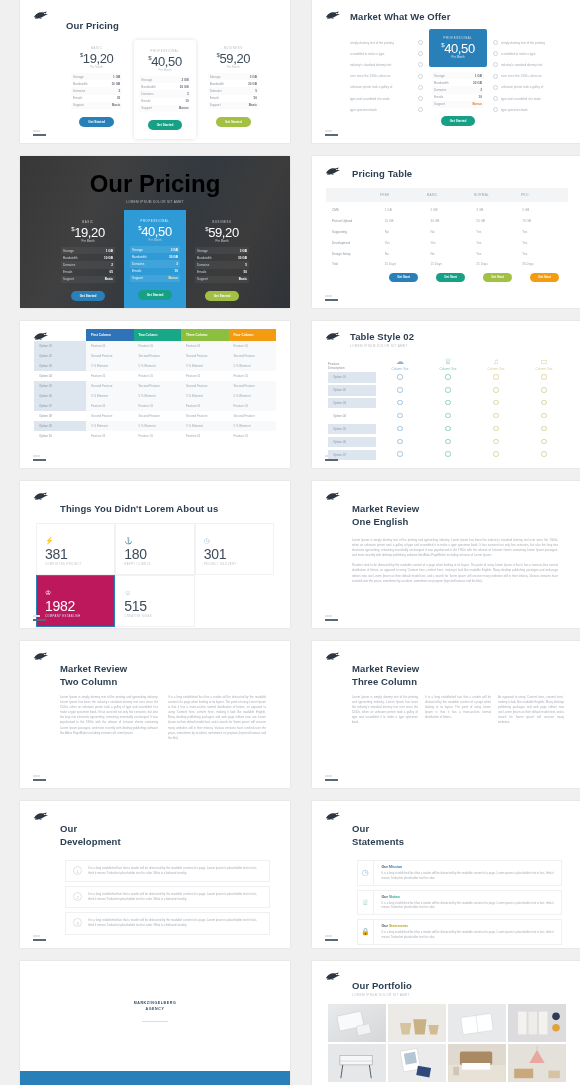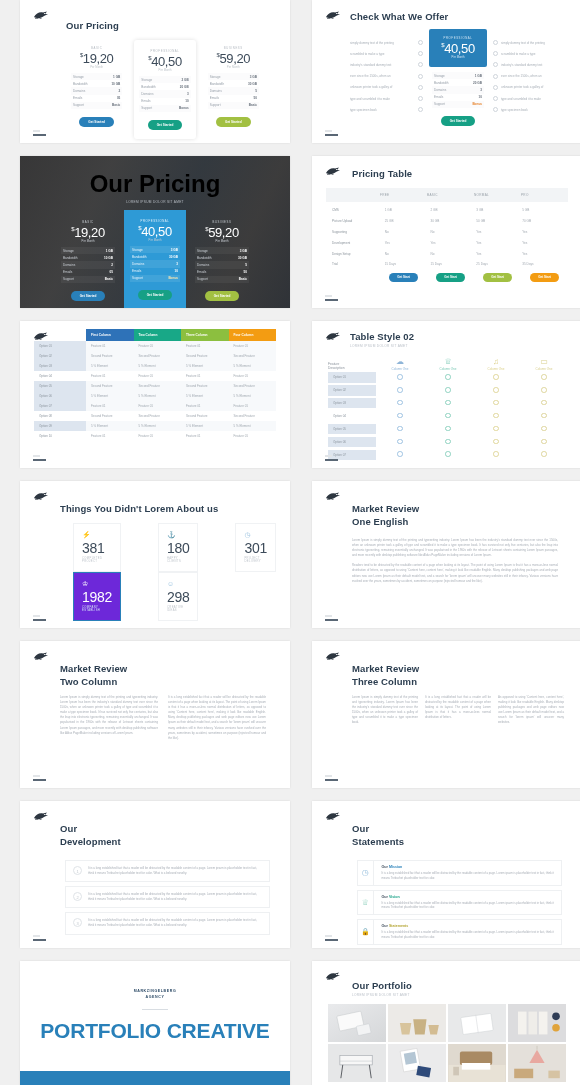--- a/index.html
+++ b/index.html
@@ -124,25 +124,25 @@
   .ts2-head .ch .ic { font-size:8px; line-height:9px;}
   .ts2-head .ch .lb { font-size:3px; margin-top:1px;}
   .ts2-row { display:flex; align-items:center;}
   .ts2-row .c0 { width:48px; color:#8e97a0; padding:3.2px 5px; font-size:3px;}
   .ts2-row .cd { flex:1; text-align:center; padding:3.2px 0;}
   .ts2-row.alt .c0 { background:#dde5ef;}
   .chk { display:inline-block; width:5.5px;height:5.5px;border-radius:50%;border:.6px solid; }
 
   
   .stats { display:grid; grid-template-columns:repeat(3,1fr); margin:9px 16px 0 16px;}
-  .stat { padding:7px 8px 8px; border:.4px solid #f0f2f4;margin-left:37px;}
+  .stat { padding:13px 8px 8px; border:.4px solid #f0f2f4;}
   .stat .ic { font-size:7px; color:#9ec4e0; line-height:8px;}
   .stat .num { font-size:14px; color:#3d4b5a; font-weight:300; margin-top:1px; letter-spacing:-.3px;}
   .stat .lb { font-size:2.7px; color:#bcc2c9; letter-spacing:.4px; margin-top:1px;}
-  .stat.hl { background:#6d28d9; border-color:#2980b9;}
+  .stat.hl { background:#be185d; border-color:#2980b9;}
   .stat.hl .ic,.stat.hl .num{ color:#fff;}
   .stat.hl .lb { color:#d6e8f6;}
 
   
   .para { font-size:2.9px; color:#a8aeb6; line-height:1.75; text-align:justify; margin-bottom:5px;}
   .cols2 { display:flex; gap:10px; margin-top:7px;}
   .cols3 { display:flex; gap:7px; margin-top:7px;}
   .cols2 > div, .cols3 > div { flex:1;}
 
   
@@ -280,21 +280,21 @@
 
   <div class="slide h145">
     <div class="logo">
       <svg viewBox="0 0 34 22" width="17" height="11">
           <path d="M2 14 C6 6,14 3,20 5 L28 3 L24 8 L30 8 L22 12 C18 16,8 18,2 14 Z" fill="#2d3640"></path>
           <circle cx="23" cy="7" r="1.2" fill="#fff"></circle>
           <path d="M4 17 h7 M13 17 h4" stroke="#2d3640" stroke-width="1.2"></path>
         </svg>
     </div>
     <div style="padding:11px 16px 0 38px">
-      <div class="stitle">Check What We Offer</div>
+      <div class="stitle">Market What We Offer</div>
       <div class="offer">
         <div class="ocol">
           <div class="oitem">
               <span class="txt">simply dummy text of the printing</span>
               <span class="ocirc"></span>
             </div>
           <div class="oitem">
               <span class="txt">scrambled to make a type</span>
               <span class="ocirc"></span>
             </div>
@@ -766,21 +766,21 @@
           <div class="num">301</div>
           <div class="lb">PROJECT DELIVERY</div>
         </div>
       <div class="stat hl">
           <div class="ic">♔</div>
           <div class="num">1982</div>
           <div class="lb">COMPANY ESTABLISH</div>
         </div>
       <div class="stat">
           <div class="ic">☺</div>
-          <div class="num">298</div>
+          <div class="num">515</div>
           <div class="lb">CREATIVE IDEAS</div>
         </div>
     </div>
     <div class="sfoot">
         <div class="l1"></div>
         <div class="l2b"></div>
       </div>
   </div>
 
   <div class="slide h150">
@@ -934,24 +934,20 @@
   </div>
 
   <div class="slide h155">
     <div class="cover">
       <div class="top">
         <div class="agency">
           <span>MARKZINGELBERG</span><br>
           <span>AGENCY</span>
         </div>
         <div class="rule"></div>
-        <div class="bigttl">
-          <span>PORTFOLIO</span>
-          <span>CREATIVE</span>
-        </div>
       </div>
       <div class="bar">
         
       </div>
     </div>
   </div>
 
   <div class="slide h155">
     <div class="logo">
       <svg viewBox="0 0 34 22" width="17" height="11">

